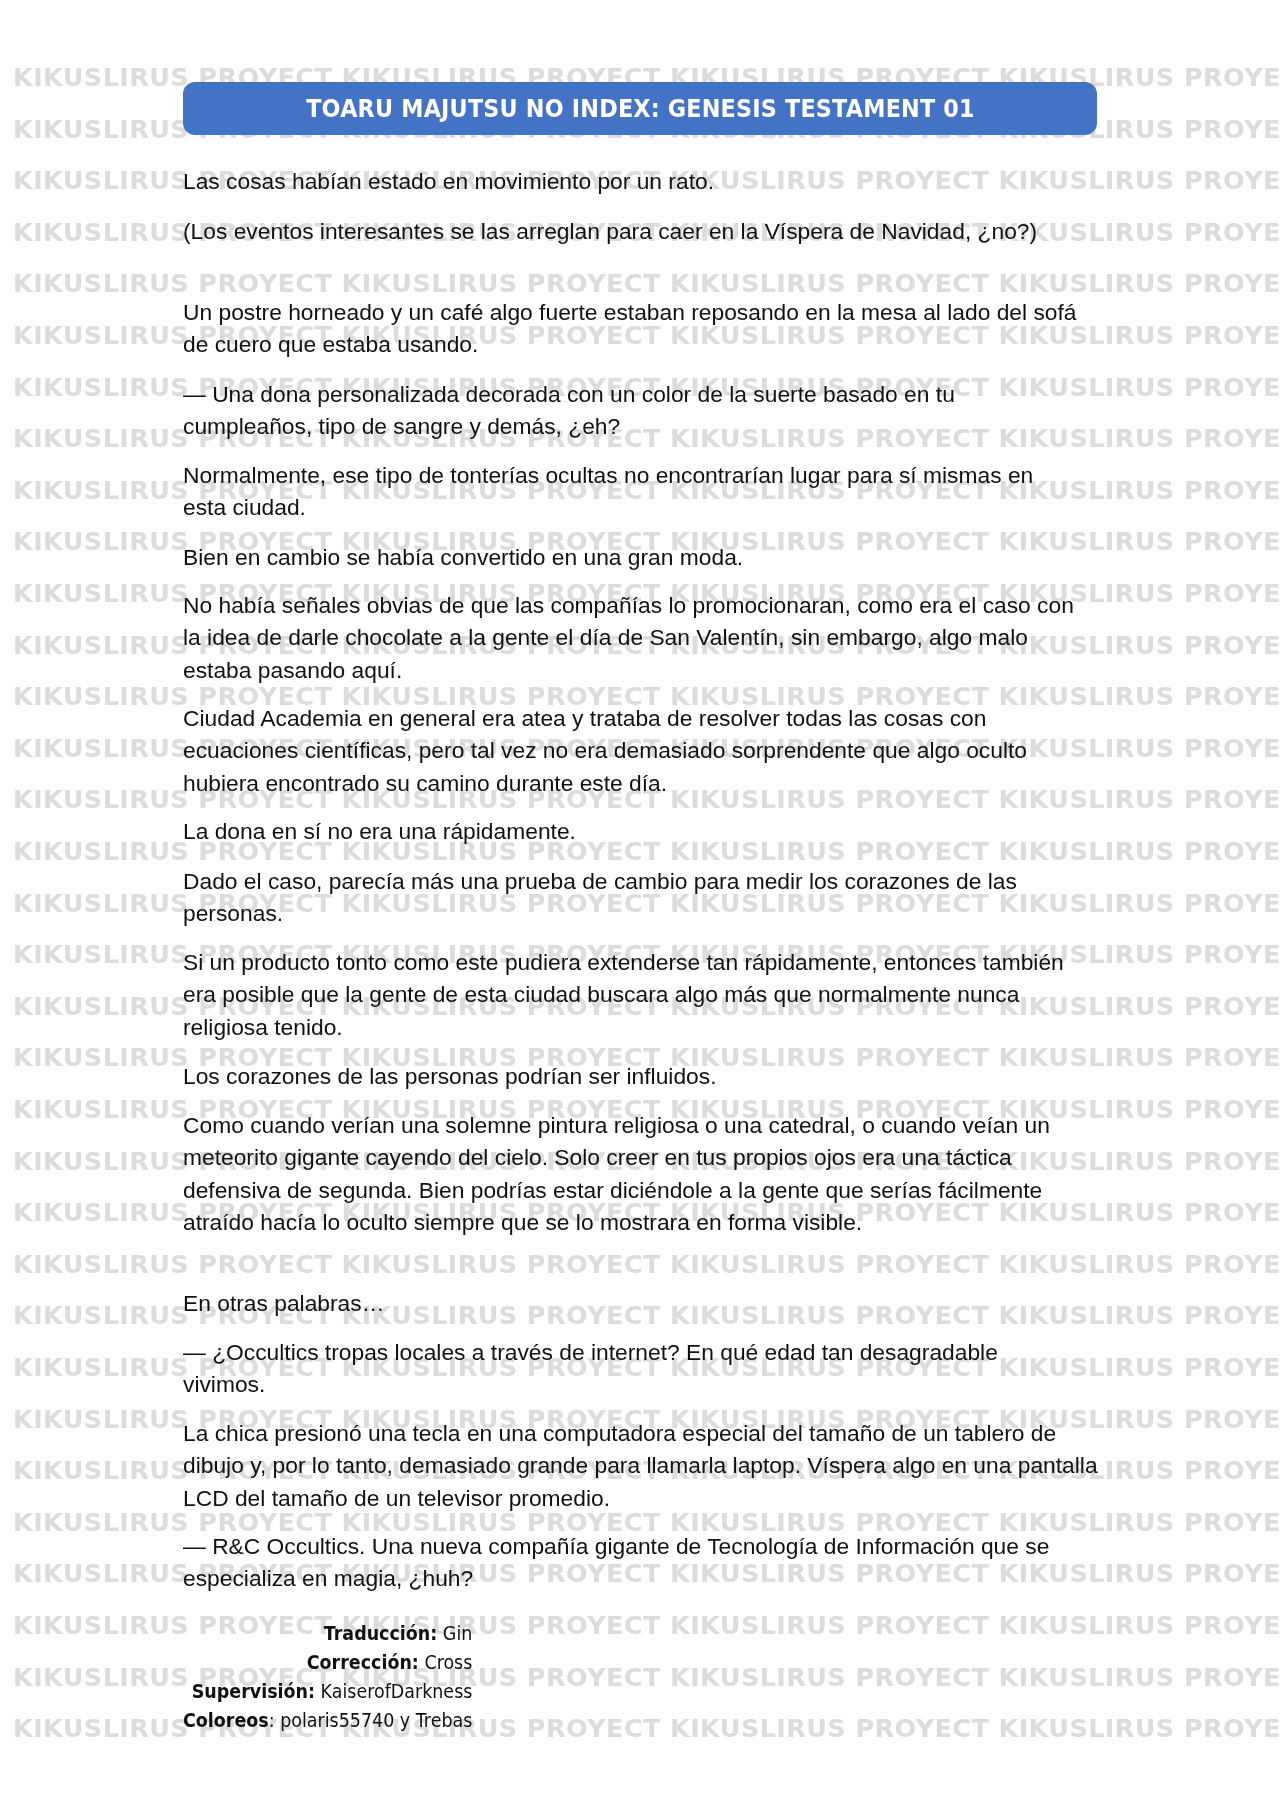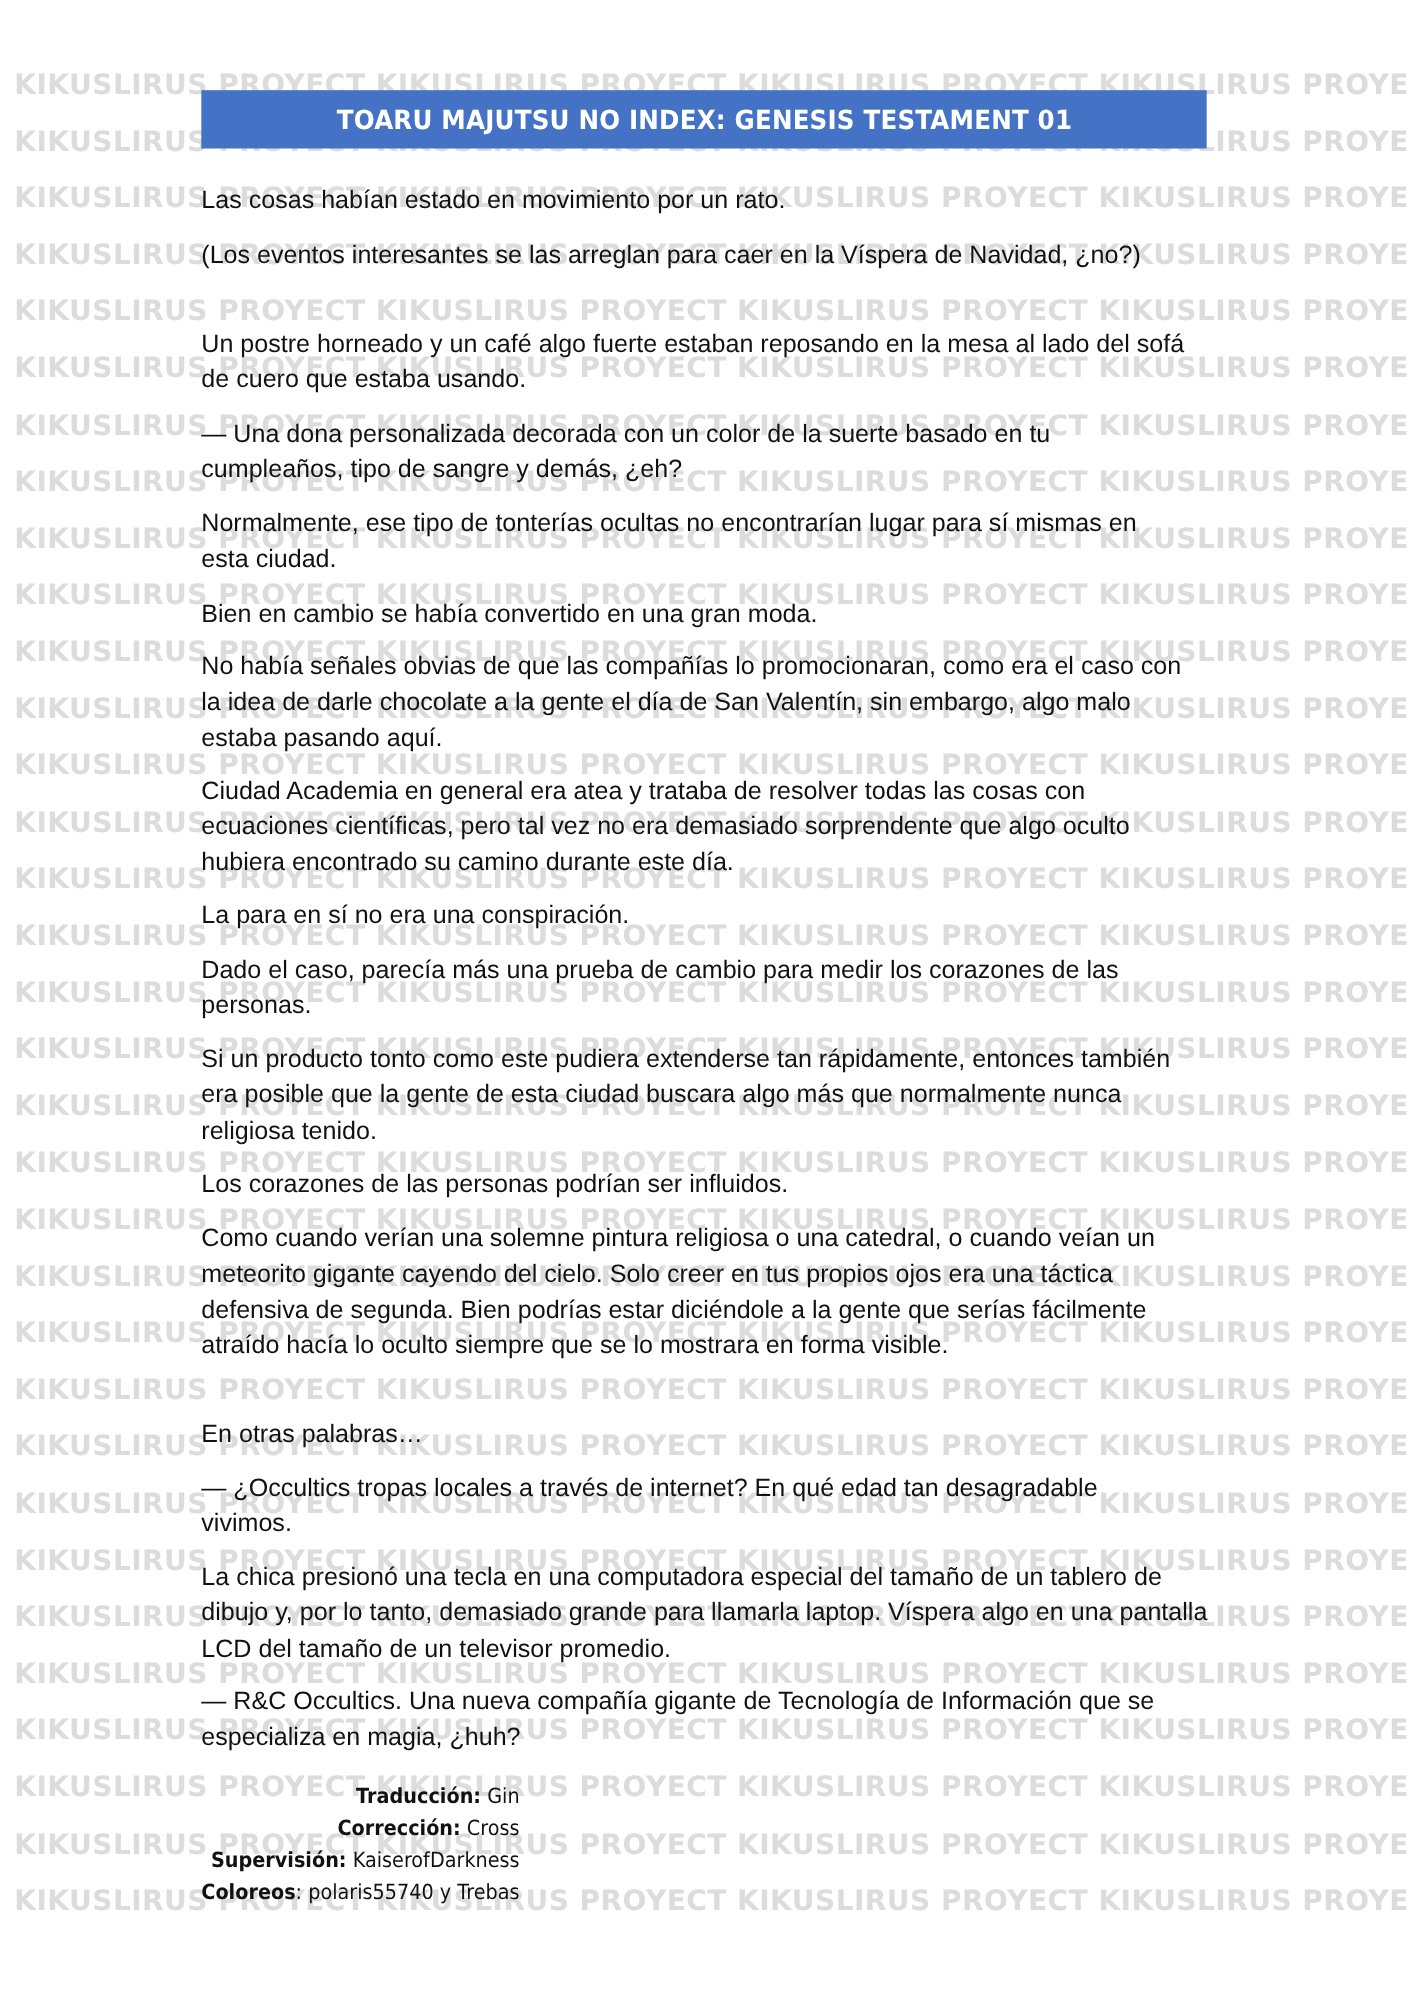--- a/index.html
+++ b/index.html
@@ -9,21 +9,21 @@
   }
   .wm-layer { position:absolute; left:0; top:0; width:1280px; height:1810px; z-index:0; pointer-events:none; }
   .wm-row {
     position:absolute; left:13px; white-space:nowrap;
     font-family:"DejaVu Sans", sans-serif; font-weight:bold; font-size:25.5px;
     color:#dcdcdc; letter-spacing:0.4px; transform:scaleX(1.0); transform-origin:left center;
     line-height:30px; height:30px;
   }
   .title-bar {
     position:absolute; left:183px; top:82px; width:914px; height:53px;
-    background:#4472c4; z-index:2; display:flex; align-items:center; justify-content:center;
+    background:#4472c4; z-index:2; display:flex; align-items:center; justify-content:center;border-radius:12px;
   }
   .title-text {
     color:#ffffff; font-family:"DejaVu Sans", sans-serif; font-weight:bold; font-size:24px;
     letter-spacing:0.2px; transform:scaleX(0.93);
   }
   .content { position:absolute; left:183px; top:0; width:920px; z-index:2; }
   .para {
     position:absolute; left:0; width:920px; margin:0;
     font-family:"Liberation Sans", sans-serif; font-size:22.8px; line-height:32.3px; color:#111111;
   }
@@ -79,21 +79,21 @@
 
 <div class="content">
   <p class="para" style="top:165px">Las cosas habían estado en movimiento por un rato.</p>
   <p class="para" style="top:215px; width:905px">(Los eventos interesantes se las arreglan para caer en la Víspera de Navidad, ¿no?)</p>
   <p class="para" style="top:296px">Un postre horneado y un café algo fuerte estaban reposando en la mesa al lado del sofá de cuero que estaba usando.</p>
   <p class="para" style="top:378px; width:905px">— Una dona personalizada decorada con un color de la suerte basado en tu cumpleaños, tipo de sangre y demás, ¿eh?</p>
   <p class="para" style="top:459px; width:870px">Normalmente, ese tipo de tonterías ocultas no encontrarían lugar para sí mismas en esta ciudad.</p>
   <p class="para" style="top:541px">Bien en cambio se había convertido en una gran moda.</p>
   <p class="para" style="top:589px; width:905px">No había señales obvias de que las compañías lo promocionaran, como era el caso con la idea de darle chocolate a la gente el día de San Valentín, sin embargo, algo malo estaba pasando aquí.</p>
   <p class="para" style="top:702px; width:920px">Ciudad Academia en general era atea y trataba de resolver todas las cosas con ecuaciones científicas, pero tal vez no era demasiado sorprendente que algo oculto hubiera encontrado su camino durante este día.</p>
-  <p class="para" style="top:815px">La para en sí no era una conspiración.</p>
+  <p class="para" style="top:815px">La dona en sí no era una rápidamente.</p>
   <p class="para" style="top:865px; width:905px">Dado el caso, parecía más una prueba de cambio para medir los corazones de las personas.</p>
   <p class="para" style="top:946px; width:920px">Si un producto tonto como este pudiera extenderse tan rápidamente, entonces también era posible que la gente de esta ciudad buscara algo más que normalmente nunca religiosa tenido.</p>
   <p class="para" style="top:1060px">Los corazones de las personas podrían ser influidos.</p>
   <p class="para" style="top:1109px; width:920px">Como cuando verían una solemne pintura religiosa o una catedral, o cuando veían un meteorito gigante cayendo del cielo. Solo creer en tus propios ojos era una táctica defensiva de segunda. Bien podrías estar diciéndole a la gente que serías fácilmente atraído hacía lo oculto siempre que se lo mostrara en forma visible.</p>
   <p class="para" style="top:1287px">En otras palabras…</p>
   <p class="para" style="top:1336px; width:830px">— ¿Occultics tropas locales a través de internet? En qué edad tan desagradable vivimos.</p>
   <p class="para" style="top:1417px; width:920px">La chica presionó una tecla en una computadora especial del tamaño de un tablero de dibujo y, por lo tanto, demasiado grande para llamarla laptop. Víspera algo en una pantalla LCD del tamaño de un televisor promedio.</p>
   <p class="para" style="top:1530px; width:920px">— R&amp;C Occultics. Una nueva compañía gigante de Tecnología de Información que se especializa en magia, ¿huh?</p>
 </div>
 

